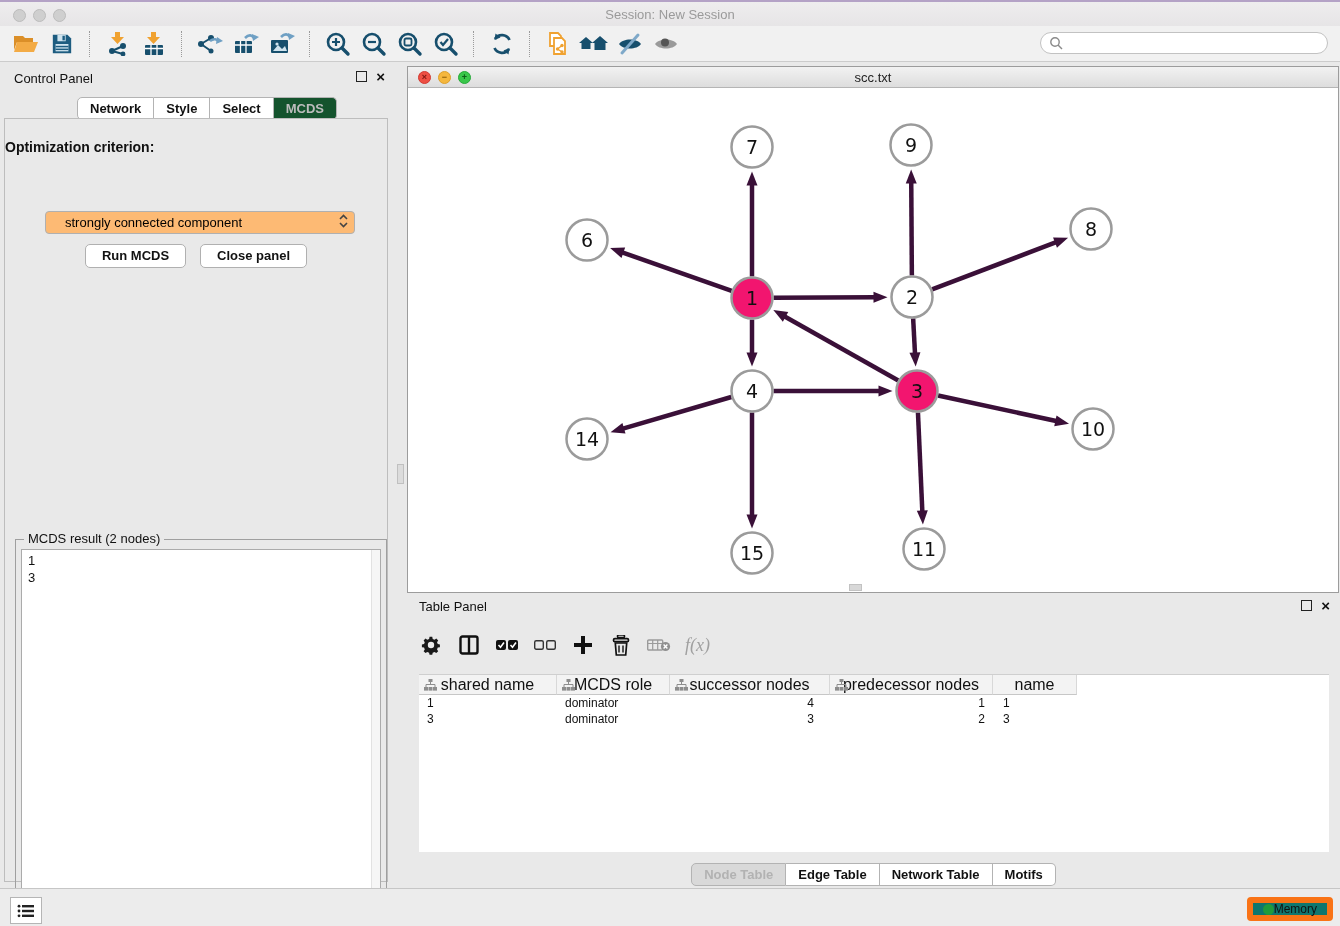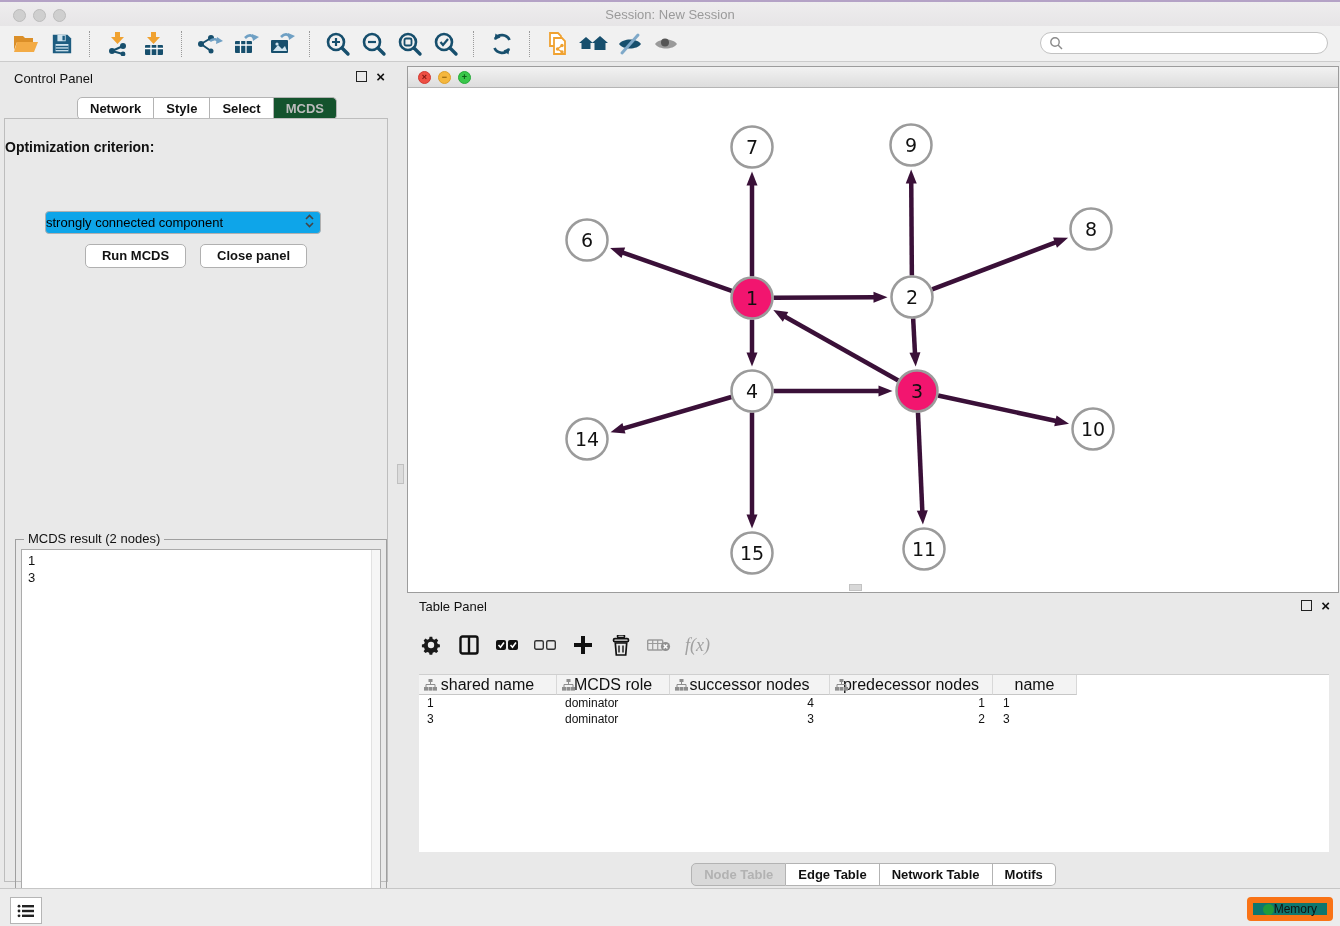--- a/index.html
+++ b/index.html
@@ -33,23 +33,23 @@
   .seg{display:inline-flex;}
   .seg .tab{border:1px solid #b3b3b3;border-left:none;background:#fff;color:#111;
     padding:3px 12px;font-size:13px;font-weight:700;line-height:15px;}
   .seg .tab:first-child{border-left:1px solid #b3b3b3;border-radius:5px 0 0 5px;}
   .seg .tab:last-child{border-radius:0 5px 5px 0;}
   .seg .tab.sel{background:#14532d;color:#bdbdbd;}
   #cp-tabs{position:absolute;left:77px;top:31px;}
   .cp-body{position:absolute;left:4px;top:52px;width:384px;height:764px;background:#e9e9e9;
     border:1px solid #bdbdbd;box-sizing:border-box;}
   .opt-label{margin-top:20px;text-align:left;font-size:14px;font-weight:700;color:#111;}
-  .criterion{position:absolute;left:40px;top:92px;width:276px;height:23px;background:#0ea5e9;
+  .criterion{position:absolute;left:40px;top:92px;width:310px;height:23px;background:#fdba74;
     border:1px solid #b0b0b0;border-radius:4px;box-sizing:border-box;display:flex;align-items:center;
-    font-size:13px;padding-left:0;}
+    font-size:13px;padding-left:19px;}
   .criterion .stepper{margin-left:auto;margin-right:6px;}
   .cp-buttons{position:absolute;left:0;top:125px;width:100%;display:flex;justify-content:center;gap:14px;}
   .btn{background:#fff;border:1px solid #b0b0b0;border-radius:5px;font-size:13px;font-weight:700;
     color:#111;padding:3px 16px;line-height:16px;}
   .result-box{position:absolute;left:10px;top:420px;width:372px;height:385px;
     border:1px solid #9f9f9f;box-sizing:border-box;}
   .result-legend{position:absolute;left:8px;top:-9px;background:#e9e9e9;padding:0 4px;font-size:13px;color:#111;}
   .result-area{position:absolute;left:5px;top:9px;right:5px;bottom:6px;background:#fff;
     border:1px solid #ababab;font-size:13px;line-height:17px;padding:2px 0 0 6px;color:#111;}
   .result-scroll{position:absolute;right:0;top:0;bottom:0;width:8px;background:#f6f6f6;border-left:1px solid #e2e2e2;}
@@ -290,20 +290,21 @@
         </div>
     </div>
   </div>
 </div>
 
 <div class="net-window">
   <div class="net-titlebar">
     <span class="mac red" style="left:10px">×</span>
     <span class="mac yellow" style="left:30px">−</span>
     <span class="mac green" style="left:50px">+</span>
+    <div class="net-title">scc.txt</div>
   </div>
   <svg class="net-canvas" id="graph-svg" width="930" height="505">
       <line x1="343" y1="188.5" x2="343" y2="95.5" stroke="#3a1038" stroke-width="4.5"></line>
       <polygon points="343,83.5 348.5,97.5 337.5,97.5" fill="#3a1038"></polygon>
       <line x1="322.7166462783706" y1="202.87009384330602" x2="212.4345307367197" y2="164.10425928927114" stroke="#3a1038" stroke-width="4.5"></line>
       <polygon points="201.11358912464746,160.1247767832094 216.1452838206767,159.57874146808166 212.49742485678678,169.95627127914787" fill="#3a1038"></polygon>
       <line x1="364.499580090427" y1="209.86562762443484" x2="466.5007128697402" y2="209.22812054456412" stroke="#3a1038" stroke-width="4.5"></line>
       <polygon points="478.50047850160644,209.15312200936495 464.53512625972877,214.74051288170267 464.46637760246284,203.7407277191586" fill="#3a1038"></polygon>
       <line x1="343" y1="231.5" x2="343" y2="266.5" stroke="#3a1038" stroke-width="4.5"></line>
       <polygon points="343,278.5 337.5,264.5 348.5,264.5" fill="#3a1038"></polygon>

